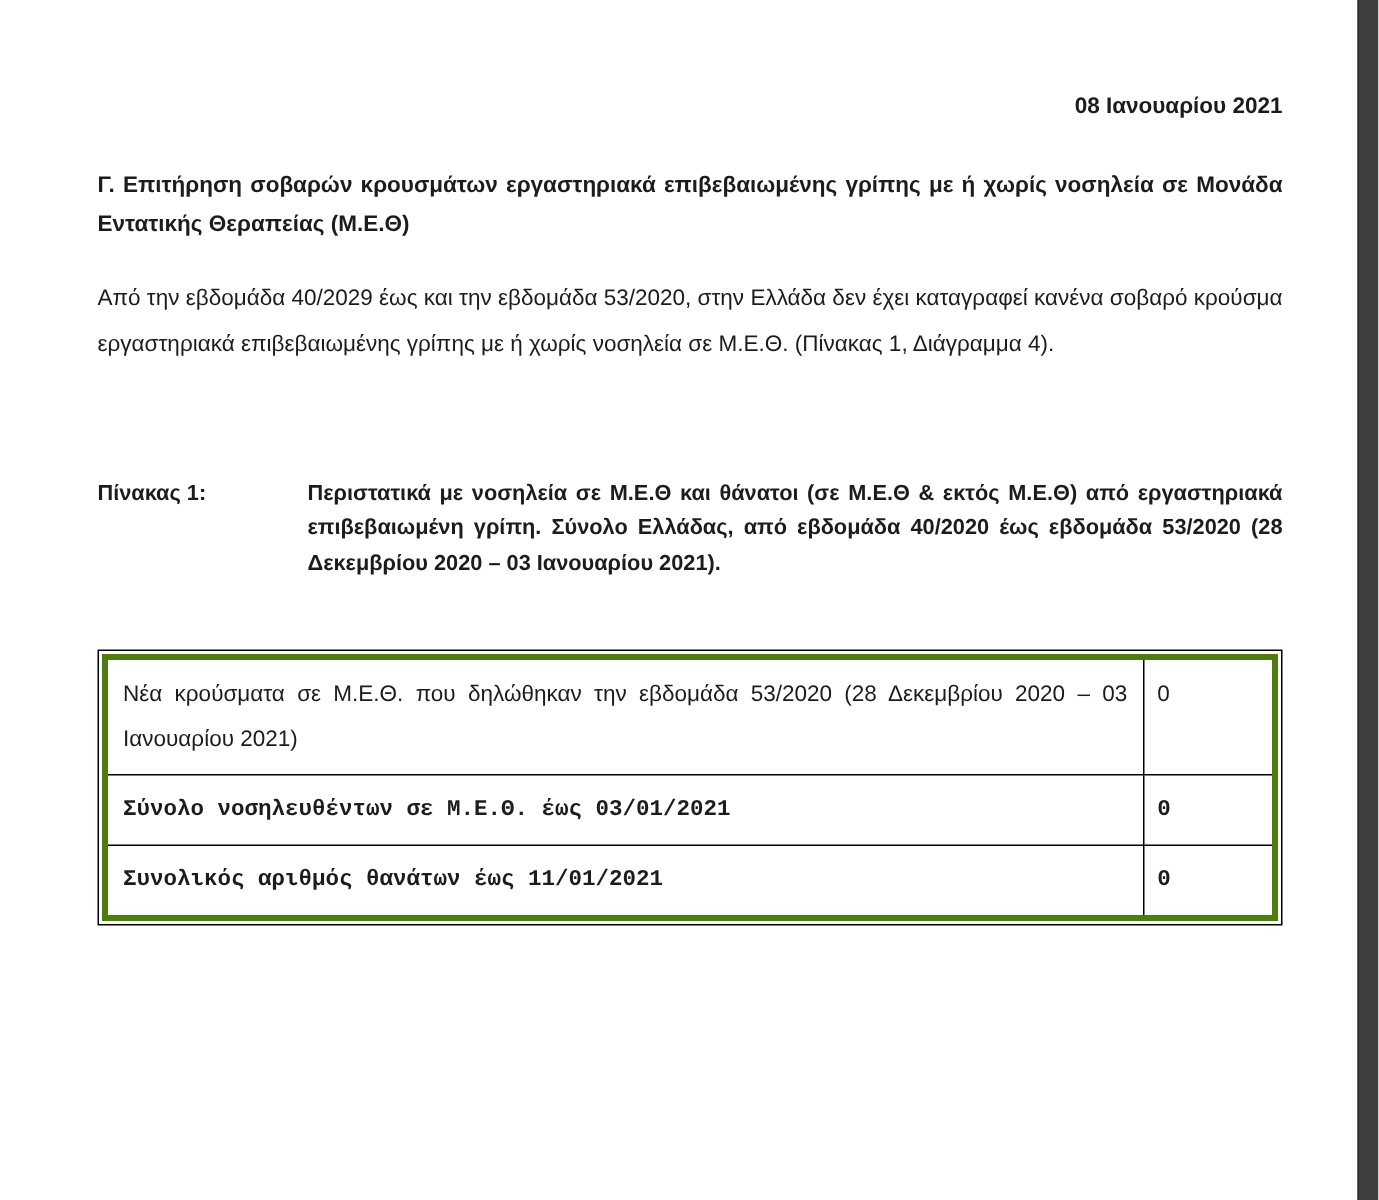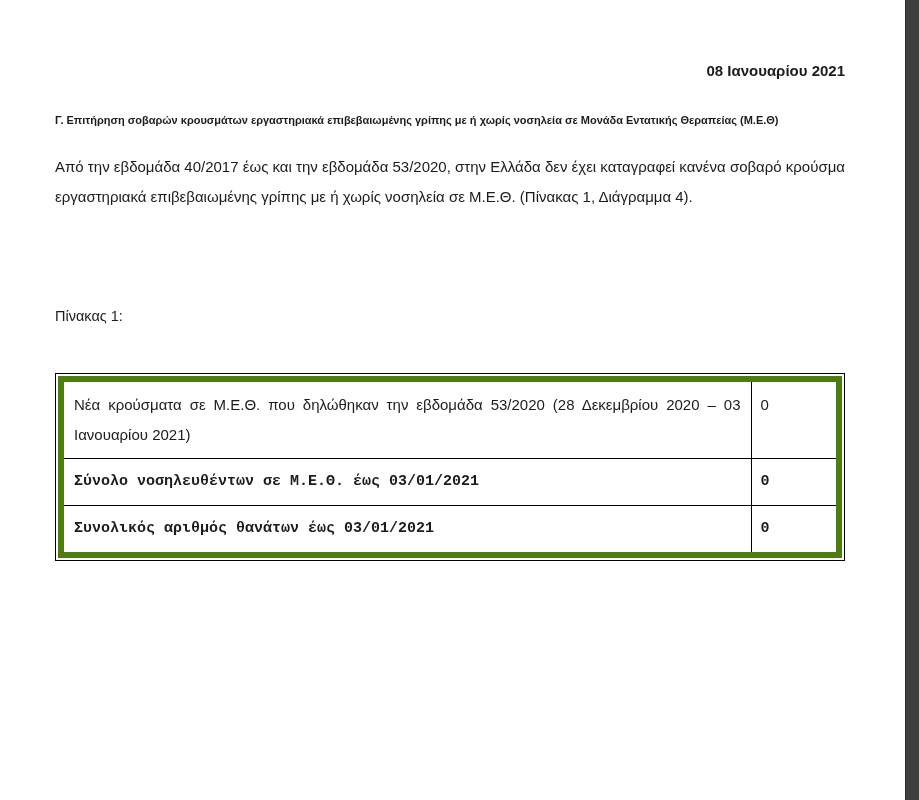--- a/index.html
+++ b/index.html
@@ -17,47 +17,47 @@
   }
   .scrollbar-track {
     position: absolute;
     top: 0; right: 0;
     width: 14px; height: 800px;
     background: #3e3e3e;
     border-left: 1px solid #2a2a2a;
   }
   .content {
     position: absolute;
-    left: 55px;
+    left: 65px;
     top: 0;
     width: 790px;
   }
   .doc-date {
     margin-top: 62px;
     text-align: right;
     font-weight: bold;
     font-size: 15px;
   }
   .doc-heading {
     margin-top: 32px;
     font-weight: bold;
-    font-size: 11px;
+    font-size: 15px;
     line-height: 1.7;
     text-align: justify;
   }
   .doc-paragraph {
     margin-top: 22px;
     font-size: 15px;
     line-height: 2.05;
     text-align: justify;
   }
   .table-caption {
-    margin-top: 92px;
+    margin-top: 72px;
     display: flex;
-    font-weight: normal;
+    font-weight: bold;
     font-size: 14.5px;
     line-height: 1.65;
     justify-content: space-between;
   }
   .table-caption .cap-label {
     flex: 0 0 110px;
   }
   .table-caption .cap-text {
     flex: 1 1 auto;
     max-width: 650px;
@@ -74,21 +74,21 @@
     border-collapse: collapse;
     font-size: 15px;
   }
   table.data-table td {
     border: 1px solid #000;
     padding: 8px 10px;
     vertical-align: top;
     line-height: 2.0;
   }
   table.data-table {
-    border: 6px solid #4d7c0f;
+    border: 4px solid #4d7c0f;
   }
   table.data-table td.cell-label {
     text-align: justify;
   }
   table.data-table td.cell-value {
     width: 88px;
     text-align: left;
     padding-left: 9px;
   }
   tr.row-bold td { font-weight: bold; font-family: Liberation Mono, monospace; }
@@ -98,40 +98,41 @@
 <body>
 
 <div class="page">
 
   <div class="content">
 
     <div class="doc-date">08 Ιανουαρίου 2021</div>
 
     <div class="doc-heading">Γ. Επιτήρηση σοβαρών κρουσμάτων εργαστηριακά επιβεβαιωμένης γρίπης με ή χωρίς νοσηλεία σε Μονάδα Εντατικής Θεραπείας (Μ.Ε.Θ)</div>
 
-    <div class="doc-paragraph">Από την εβδομάδα 40/2017 έως και την εβδομάδα 53/2020, στην Ελλάδα δεν έχει καταγραφεί κανένα σοβαρό κρούσμα εργαστηριακά επιβεβαιωμένης γρίπης με ή χωρίς νοσηλεία σε Μ.Ε.Θ. (Πίνακας 1, Διάγραμμα 4).</div>
+    <div class="doc-paragraph">Από την εβδομάδα 40/2029 έως και την εβδομάδα 53/2020, στην Ελλάδα δεν έχει καταγραφεί κανένα σοβαρό κρούσμα εργαστηριακά επιβεβαιωμένης γρίπης με ή χωρίς νοσηλεία σε Μ.Ε.Θ. (Πίνακας 1, Διάγραμμα 4).</div>
 
 
     <div class="table-caption">
       <div class="cap-label">Πίνακας 1:</div>
+      <div class="cap-text">Περιστατικά με νοσηλεία σε Μ.Ε.Θ και θάνατοι (σε Μ.Ε.Θ &amp; εκτός Μ.Ε.Θ) από εργαστηριακά επιβεβαιωμένη γρίπη. Σύνολο Ελλάδας, από εβδομάδα 40/2020 έως εβδομάδα 53/2020 (28 Δεκεμβρίου 2020 – 03 Ιανουαρίου 2021).</div>
     </div>
 
     <div class="table-outer">
       <table class="data-table">
         <tbody>
           <tr>
             <td class="cell-label">Νέα κρούσματα σε Μ.Ε.Θ. που δηλώθηκαν την εβδομάδα 53/2020 (28 Δεκεμβρίου 2020 – 03 Ιανουαρίου 2021)</td>
             <td class="cell-value">0</td>
           </tr>
           <tr class="row-bold">
             <td class="cell-label">Σύνολο νοσηλευθέντων σε Μ.Ε.Θ. έως 03/01/2021</td>
             <td class="cell-value">0</td>
           </tr>
           <tr class="row-bold">
-            <td class="cell-label">Συνολικός αριθμός θανάτων έως 03/01/2021</td>
+            <td class="cell-label">Συνολικός αριθμός θανάτων έως 11/01/2021</td>
             <td class="cell-value">0</td>
           </tr>
         </tbody>
       </table>
     </div>
 
   </div>
 
   <div class="scrollbar-track"></div>
 

